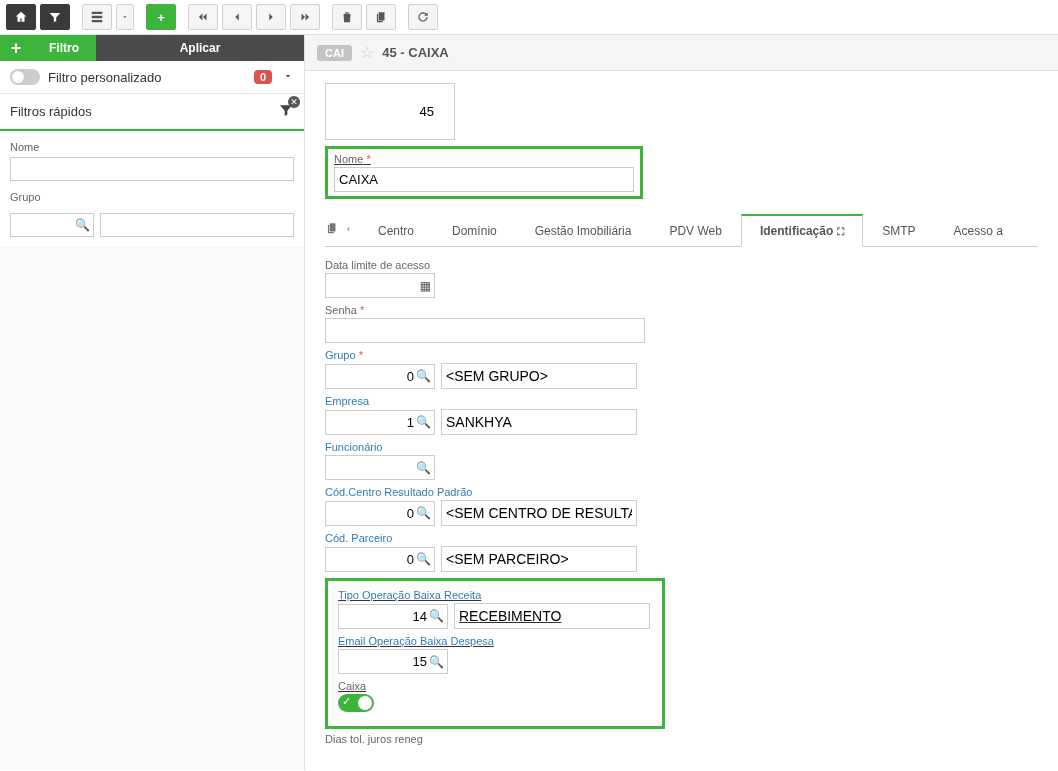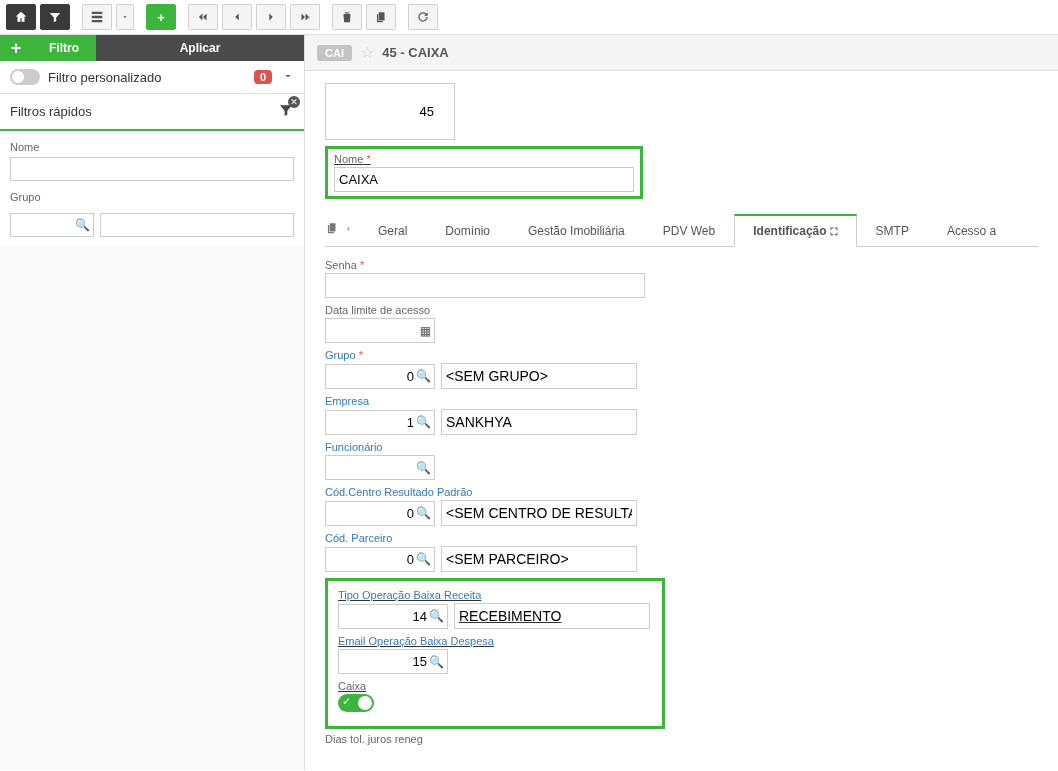--- a/index.html
+++ b/index.html
@@ -223,42 +223,42 @@
       
       <div class="tabs">
         <div class="tab-prepend">
           <span><svg width="14" height="14" viewBox="0 0 24 24" fill="#777">
                 <path d="M8 4h10v14H8zM5 7v14h10v-2H7V7z"></path>
               </svg></span>
           <span><svg width="10" height="10" viewBox="0 0 24 24" fill="#aaa">
                 <path d="M15 6l-6 6 6 6V6z"></path>
               </svg></span>
         </div>
-        <div class="tab">Geral</div>
+        <div class="tab">Centro</div>
         <div class="tab">Domínio</div>
         <div class="tab">Gestão Imobiliária</div>
         <div class="tab">PDV Web</div>
         <div class="tab active"><span>Identificação</span><span class="expand">⛶</span></div>
         <div class="tab">SMTP</div>
         <div class="tab">Acesso a</div>
       </div>
 
       
       <div class="field-row">
-        <span class="field-label"><span>Senha</span> <span class="req">*</span></span>
-        <input class="txt-input" value="" style="">
-      </div>
-
-      
-      <div class="field-row">
         <span class="field-label">Data limite de acesso</span>
         <div class="date-wrap">
           <input value="" style="">
           <span class="cal">▦</span>
         </div>
+      </div>
+
+      
+      <div class="field-row">
+        <span class="field-label"><span>Senha</span> <span class="req">*</span></span>
+        <input class="txt-input" value="" style="">
       </div>
 
       
       <div class="field-row">
         <span class="field-label link"><span>Grupo</span> <span class="req">*</span></span>
         <div class="pair">
           <div class="num-wrap"><input value="0" style=""><span class="mag">🔍</span></div>
           <input class="desc" value="&lt;SEM GRUPO&gt;" style="">
         </div>
       </div>

